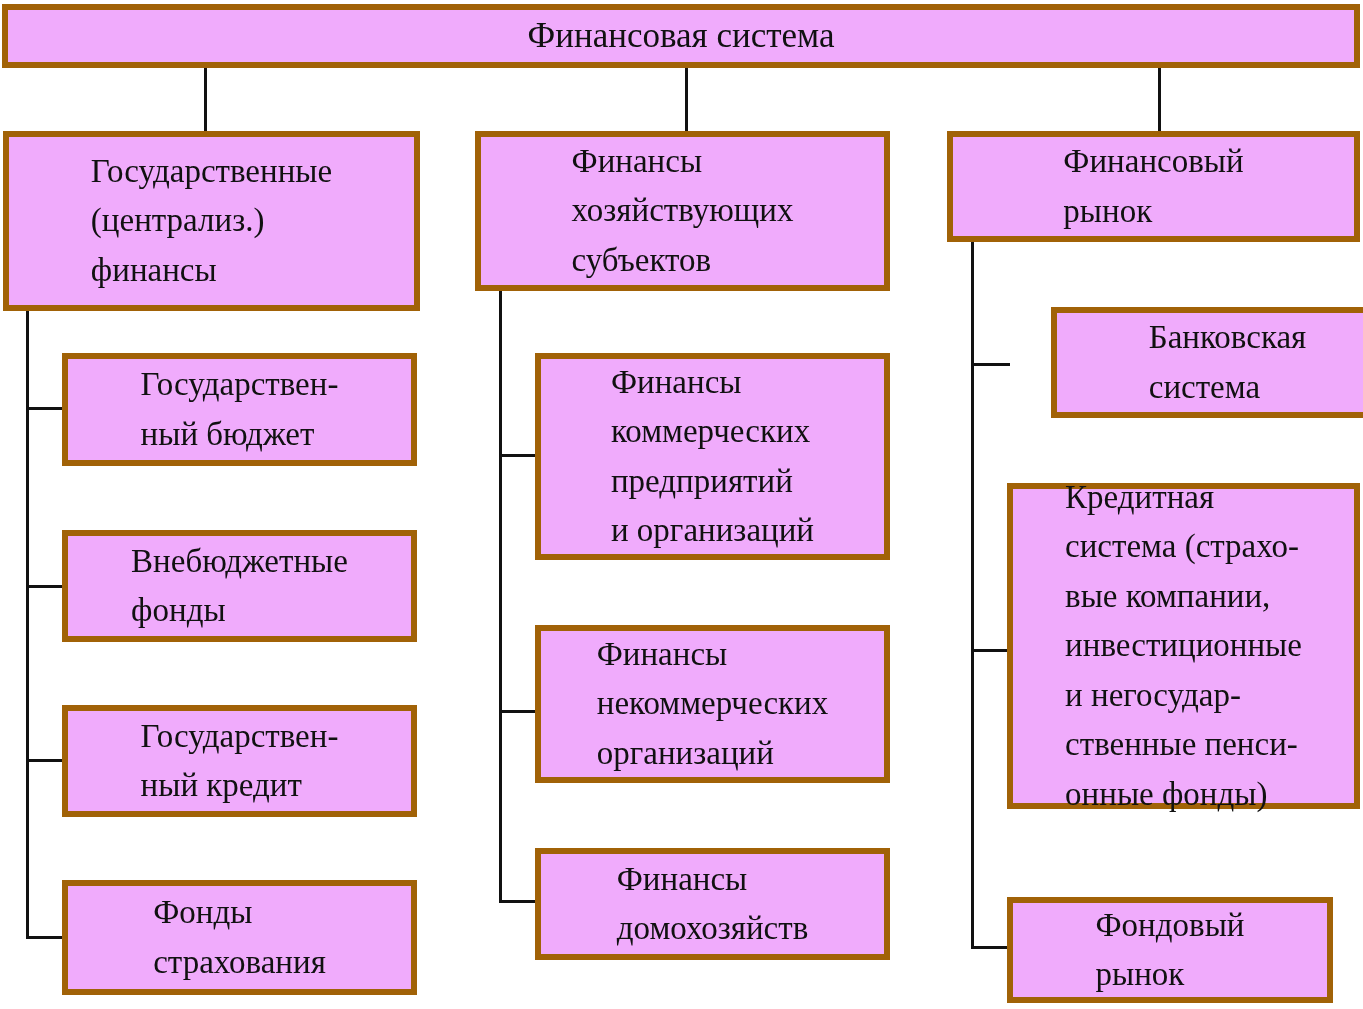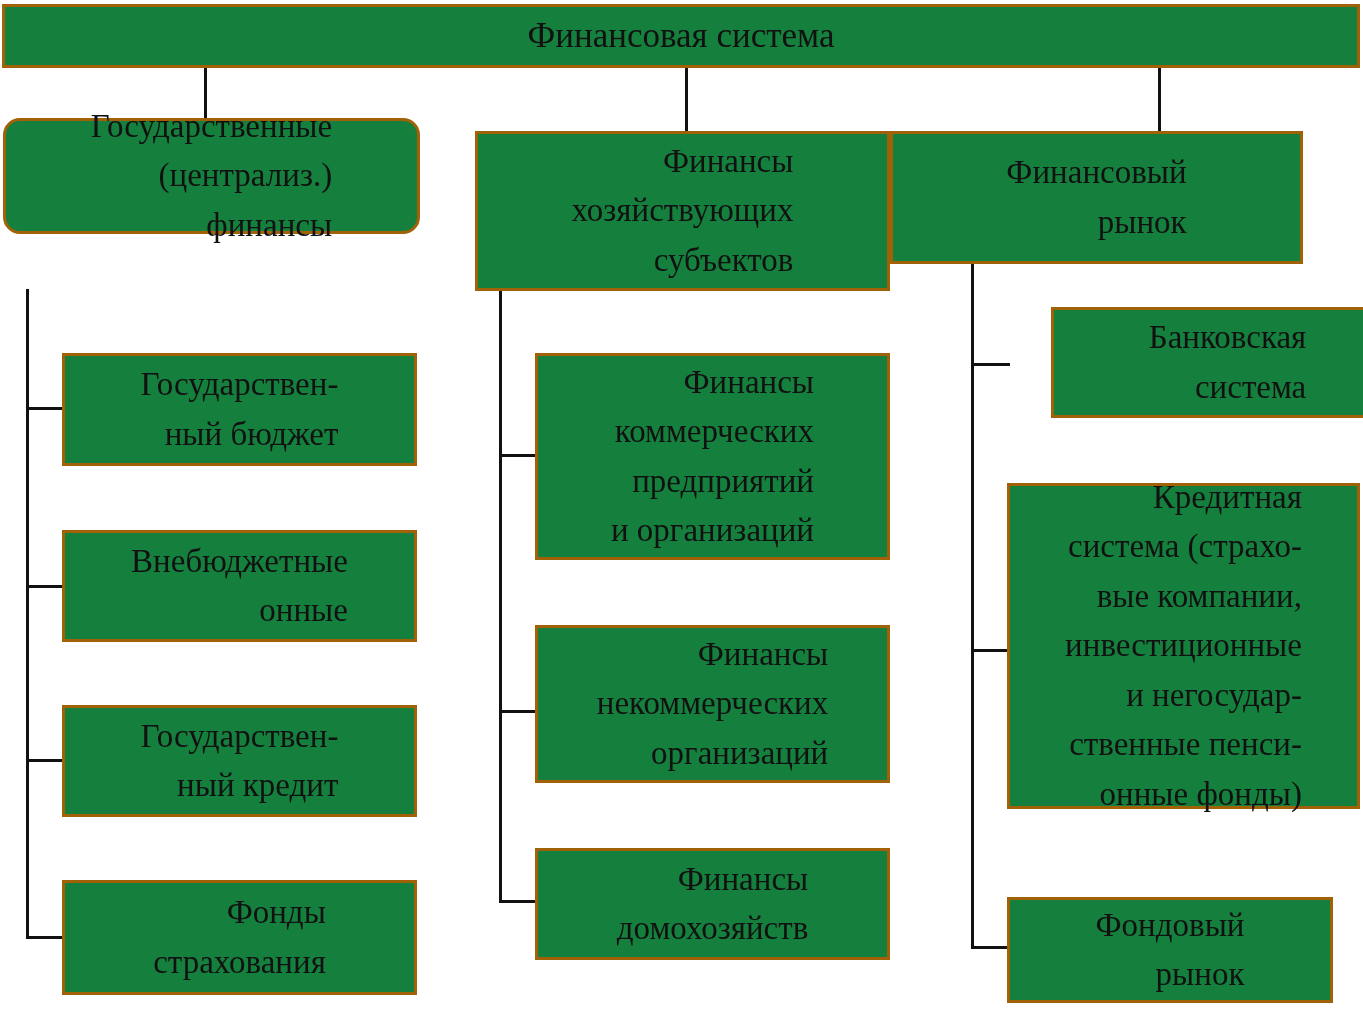--- a/index.html
+++ b/index.html
@@ -12,26 +12,26 @@
     width: 1363px;
     height: 1009px;
     background: #ffffff;
     font-family: "Liberation Serif", "DejaVu Serif", serif;
     color: #111111;
     overflow: hidden;
   }
   .box {
     position: absolute;
     box-sizing: border-box;
-    border: 3px solid #a16207;
-    background: #15803d;
+    border: 6px solid #a16207;
+    background: #f0abfc;
     display: flex;
     align-items: center;
     justify-content: center;
-    text-align: right;
+    text-align: left;
     white-space: pre-line;
     font-size: 33px;
     line-height: 1.5;
     z-index: 2;
   }
   .root-box {
     font-size: 35px;
   }
   .line {
     position: absolute;
@@ -43,34 +43,34 @@
 <body>
 
 <div id="canvas">
 
   <div class="box root-box" style="left:2px; top:4px; width:1358px; height:64px;">Финансовая система</div>
 
   <div class="line" style="left:204px; top:68px; width:3px; height:63px;"></div>
   <div class="line" style="left:685px; top:68px; width:3px; height:63px;"></div>
   <div class="line" style="left:1158px; top:68px; width:3px; height:63px;"></div>
 
-  <div class="box" style="left:3px; top:118px; width:417px; height:116px;border-radius:17px;">Государственные
+  <div class="box" style="left:3px; top:131px; width:417px; height:180px;">Государственные
 (централиз.)
 финансы</div>
 
   <div class="line" style="left:26px; top:289px; width:3px; height:650px;"></div>
   <div class="line" style="left:26px; top:407px; width:39px; height:3px;"></div>
   <div class="line" style="left:26px; top:585px; width:39px; height:3px;"></div>
   <div class="line" style="left:26px; top:759px; width:39px; height:3px;"></div>
   <div class="line" style="left:26px; top:936px; width:39px; height:3px;"></div>
 
   <div class="box" style="left:62px; top:353px; width:355px; height:113px;">Государствен-
 ный бюджет</div>
   <div class="box" style="left:62px; top:530px; width:355px; height:112px;">Внебюджетные
-онные</div>
+фонды</div>
   <div class="box" style="left:62px; top:705px; width:355px; height:112px;">Государствен-
 ный кредит</div>
   <div class="box" style="left:62px; top:880px; width:355px; height:115px;">Фонды
 страхования</div>
 
   <div class="box" style="left:475px; top:131px; width:415px; height:160px;">Финансы
 хозяйствующих
 субъектов</div>
 
   <div class="line" style="left:499px; top:289px; width:3px; height:614px;"></div>
@@ -81,21 +81,21 @@
   <div class="box" style="left:535px; top:353px; width:355px; height:207px;">Финансы
 коммерческих
 предприятий
 и организаций</div>
   <div class="box" style="left:535px; top:625px; width:355px; height:158px;">Финансы
 некоммерческих
 организаций</div>
   <div class="box" style="left:535px; top:848px; width:355px; height:112px;">Финансы
 домохозяйств</div>
 
-  <div class="box" style="left:890px; top:131px; width:413px; height:133px;">Финансовый
+  <div class="box" style="left:947px; top:131px; width:413px; height:111px;">Финансовый
 рынок</div>
 
   <div class="line" style="left:971px; top:240px; width:3px; height:709px;"></div>
   <div class="line" style="left:971px; top:363px; width:39px; height:3px;"></div>
   <div class="line" style="left:971px; top:649px; width:39px; height:3px;"></div>
   <div class="line" style="left:971px; top:946px; width:39px; height:3px;"></div>
 
   <div class="box" style="left:1051px; top:307px; width:353px; height:111px;">Банковская
 система</div>
   <div class="box" style="left:1007px; top:483px; width:353px; height:326px;">Кредитная

